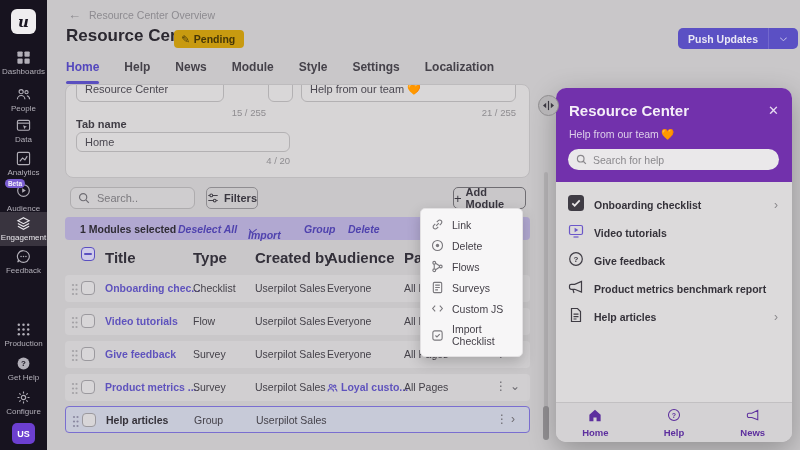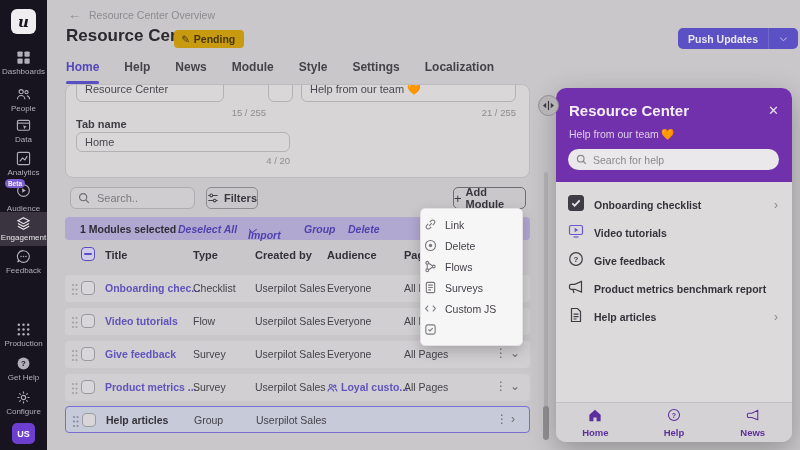--- a/index.html
+++ b/index.html
@@ -61,38 +61,38 @@
   .plus { font-size:13px; font-weight:400; margin-right:-1px; }
 
   
   .selbar { position:absolute; left:65px; top:217px; width:465px; height:23px; background:#b1a8d1; border-radius:4px; }
   .selbar span { position:absolute; top:6px; font-size:10.5px; font-weight:700; }
   .sel-count { left:15px; color:#2f2c35; }
   .sel-link { color:#4f42ae; cursor:pointer;font-style:italic; }
 
   
   .thead { position:absolute; left:65px; top:243px; width:465px; height:26px; }
-  .thead span { position:absolute; top:6px; font-size:11px; font-weight:700; color:#33303a; }
+  .thead span { position:absolute; top:6px; font-size:15px; font-weight:700; color:#33303a; }
   .trow { position:absolute; left:65px; width:465px; height:27px; background:#d1cfd1; border-radius:4px; }
   .trow.selected { background:#c7cad8; border:1.5px solid #7a6ed0; }
   .cell { position:absolute; top:7px; font-size:10.5px; color:#45424a; white-space:nowrap; }
   .cell.title { font-weight:600; color:#5f53bd; }
   .drag { position:absolute; left:6px; top:7px; }
   .cb { position:absolute; left:16px; top:6px; width:14px; height:14px; border:1.5px solid #9b999e; border-radius:4px; background:#d8d6d8; }
   .cb.ind { border-color:#5a4fc0; background:#cfcbe9; }
   .cb.ind::after { content:""; position:absolute; left:2px; right:2px; top:4.5px; height:2px; background:#5a4fc0; border-radius:1px; }
   .kebab { position:absolute; left:430px; top:5px; font-size:12px; color:#6f6d73; letter-spacing:0; }
   .row-chev { position:absolute; left:445px; top:5px; font-size:12px; color:#6f6d73; }
   .aud-link { text-decoration-style:dashed; text-underline-offset:2px; }
   .aud-ic { display:inline-block; vertical-align:-2px; margin-right:3px; }
 
   
   .menu { position:absolute; left:420px; top:208px; width:103px; background:#f7f6f7; border:1px solid #e2e0e2;
           border-radius:5px; box-shadow:0 5px 14px rgba(0,0,0,0.20); z-index:20; padding:5px 0; }
-  .menu-item { display:flex; align-items:center; gap:8px; padding:4px 3px; font-size:10.5px; color:#454149; cursor:pointer; }
+  .menu-item { display:flex; align-items:center; gap:8px; padding:4px 10px; font-size:10.5px; color:#454149; cursor:pointer; }
   .menu-item svg { flex:0 0 auto; }
 
   
   .vtrack { position:absolute; left:544px; top:172px; width:4px; height:258px; background:#b7b5b7; border-radius:2px; }
   .vthumb { position:absolute; left:543px; top:406px; width:6px; height:34px; background:#929093; border-radius:3px; }
 
   
   .panel { position:absolute; left:556px; top:88px; width:236px; height:354px; background:#dcdadb; border-radius:10px;
            box-shadow:0 8px 28px rgba(0,0,0,0.28); z-index:25; }
   .panel-head { position:absolute; left:0; top:0; right:0; height:94px; background:#7231ac; border-radius:10px 10px 0 0; }
@@ -436,20 +436,21 @@
       <svg width="13" height="13" viewBox="0 0 14 14" fill="none" stroke="#7a787d" stroke-width="1.2">
           <path d="M4.5 4L1.8 7l2.7 3M9.5 4l2.7 3-2.7 3"></path>
         </svg>
       <span>Custom JS</span>
     </div>
     <div class="menu-item">
       <svg width="13" height="13" viewBox="0 0 14 14" fill="none" stroke="#7a787d" stroke-width="1.2">
           <rect x="2" y="2" width="10" height="10" rx="2"></rect>
           <path d="M4.8 7l1.6 1.6 3-3.2"></path>
         </svg>
+      <span>Import Checklist</span>
     </div>
   </div>
 
   <div class="vtrack"></div>
   <div class="vthumb"></div>
 
   <div class="drag-handle">
     <svg width="13" height="11" viewBox="0 0 14 12" fill="#3a3740">
         <path d="M7 1v10" stroke="#3a3740" stroke-width="1.3"></path>
         <path d="M4.5 3L1 6l3.5 3z"></path>

